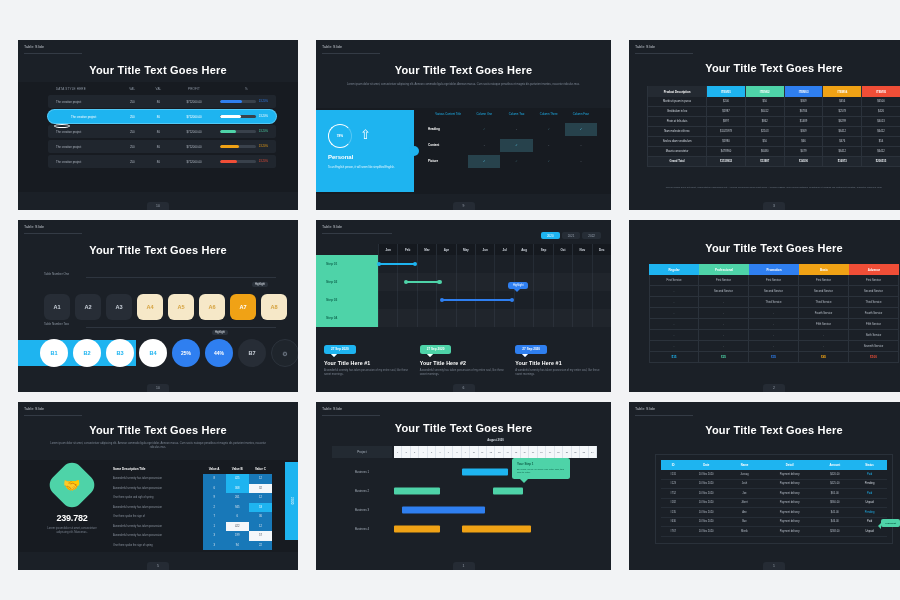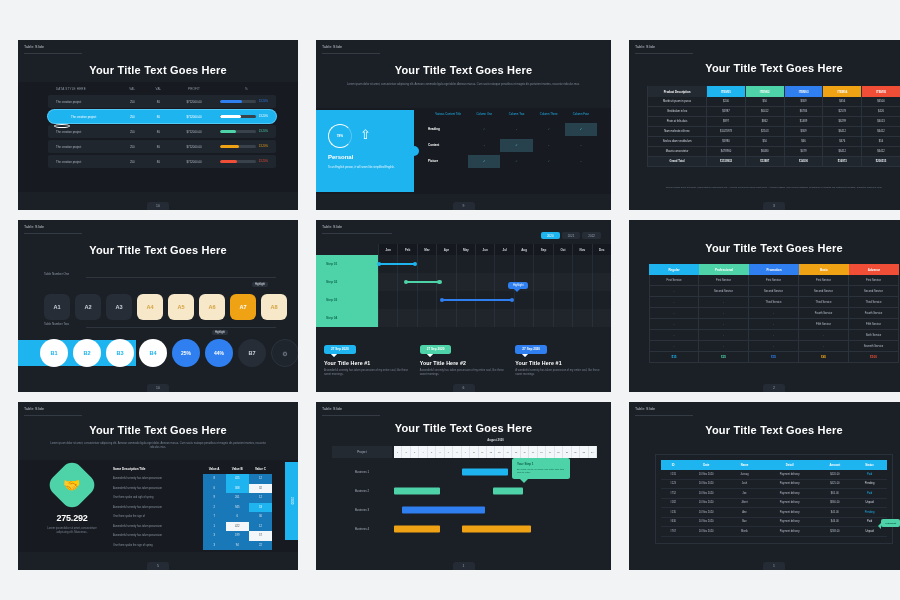--- a/index.html
+++ b/index.html
@@ -692,21 +692,21 @@
   <div class="slide" id="s7">
     <div class="sl-label">Table Slide</div>
     <div class="sl-rule" style="width:58px"></div>
     <div class="sl-title" style="position:absolute;left:0;right:0;top:22px;font-size:11px">Your Title Text Goes Here</div>
     <div class="sl-sub" style="position:absolute;left:0;right:0;top:40px">Lorem ipsum dolor sit amet, consectetuer adipiscing elit. Aenean commodo ligula eget dolor. Aenean massa. Cum sociis natoque penatibus et magnis dis parturient montes, nascetur ridiculus mus.</div>
     <div class="band" style="left:0;right:0;top:58px;bottom:18px"></div>
     <div class="hexwrap">
       <div class="hex">
           <span>🤝</span>
         </div>
-      <div class="bignum">275.292</div>
+      <div class="bignum">239.782</div>
       <div class="smtxt">Lorem ipsum dolor sit amet, consectetuer adipiscing elit. Maecenas.</div>
     </div>
     <div class="t7">
       <div class="h7" id="s7head">
           <div>Some Description Title</div>
           <div>Value A</div>
           <div>Value B</div>
           <div>Value C</div>
         </div>
       <div id="s7rows">

